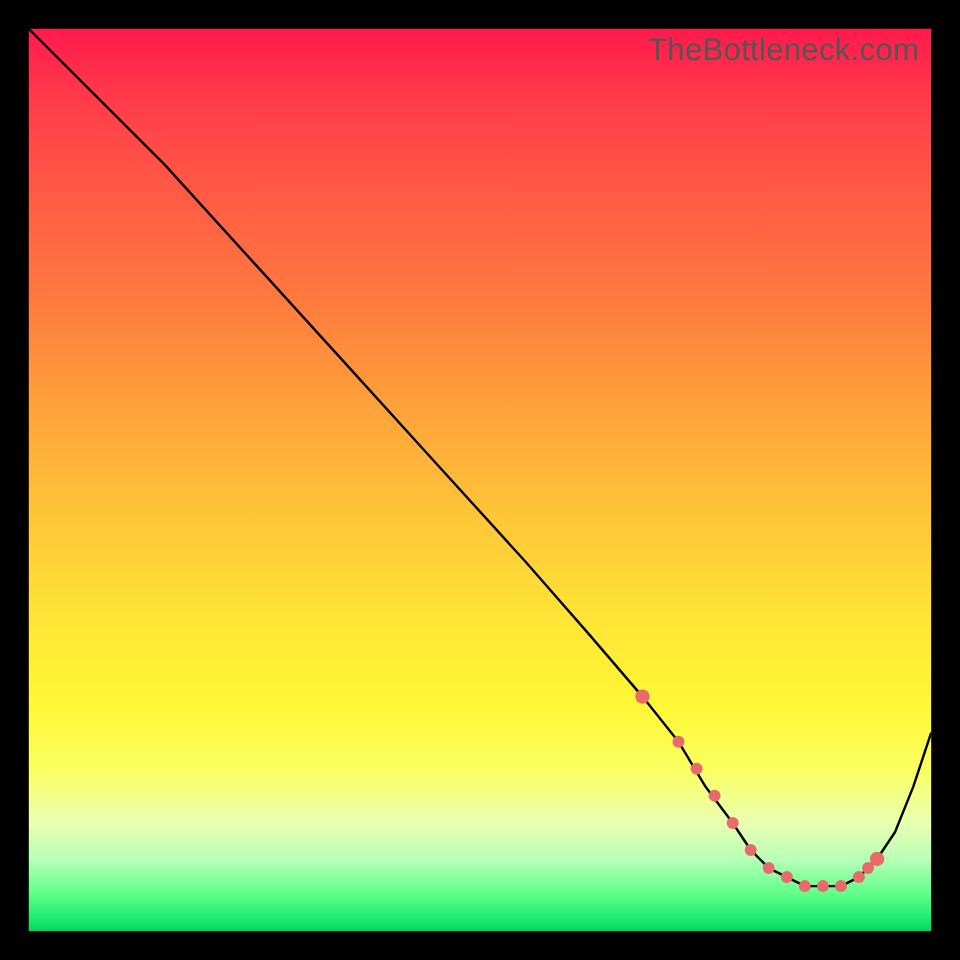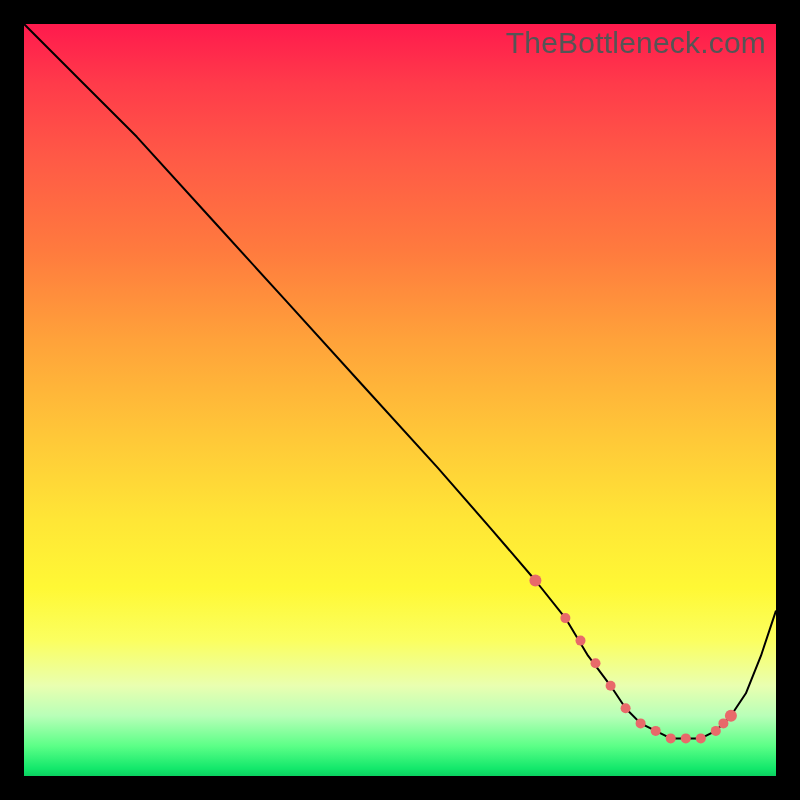--- a/index.html
+++ b/index.html
@@ -40,21 +40,21 @@
       #5cff87 96%,
       #13e86b 99%,
       #0bd060 100%
     );
   }
   .watermark {
     position: absolute;
     top: 2px;
     right: 10px;
     color: #555;
-    font-size: 30px;
+    font-size: 26px;
     font-weight: 500;
     letter-spacing: 0.2px;
     user-select: none;
   }
   svg.overlay {
     position: absolute;
     left: 0;
     top: 0;
     width: 752px;
     height: 752px;

